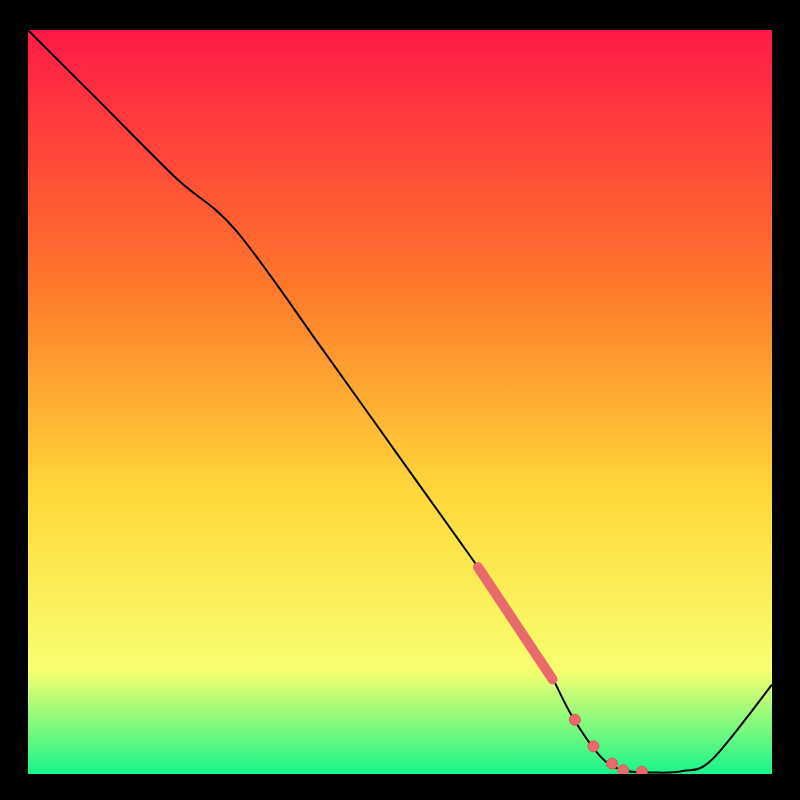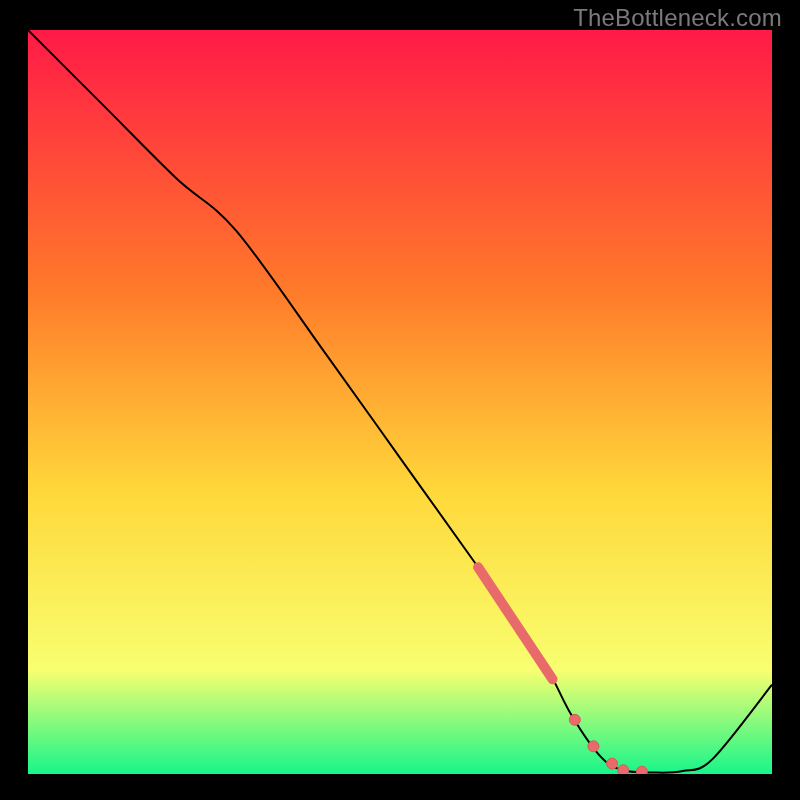--- a/index.html
+++ b/index.html
@@ -38,21 +38,20 @@
     display: block;
     width: 744px;
     height: 744px;
   }
 </style>
 </head>
 <body>
 
 <div class="outer">
 
-  <div class="watermark">TheBottleneck.com</div>
 
   <div class="plot-frame">
     <svg class="plot" id="plot-svg" viewBox="0 0 744 744" preserveAspectRatio="none">
       <defs>
         <linearGradient id="bg-grad" x1="0" y1="0" x2="0" y2="1">
           <stop id="g0" offset="0%" stop-color="#ff1a47"></stop>
           <stop id="g1" offset="35%" stop-color="#ff7a2a"></stop>
           <stop id="g2" offset="62%" stop-color="#ffd83a"></stop>
           <stop id="g3" offset="86%" stop-color="#f8ff70"></stop>
           <stop id="g4" offset="100%" stop-color="#17f58a"></stop>

